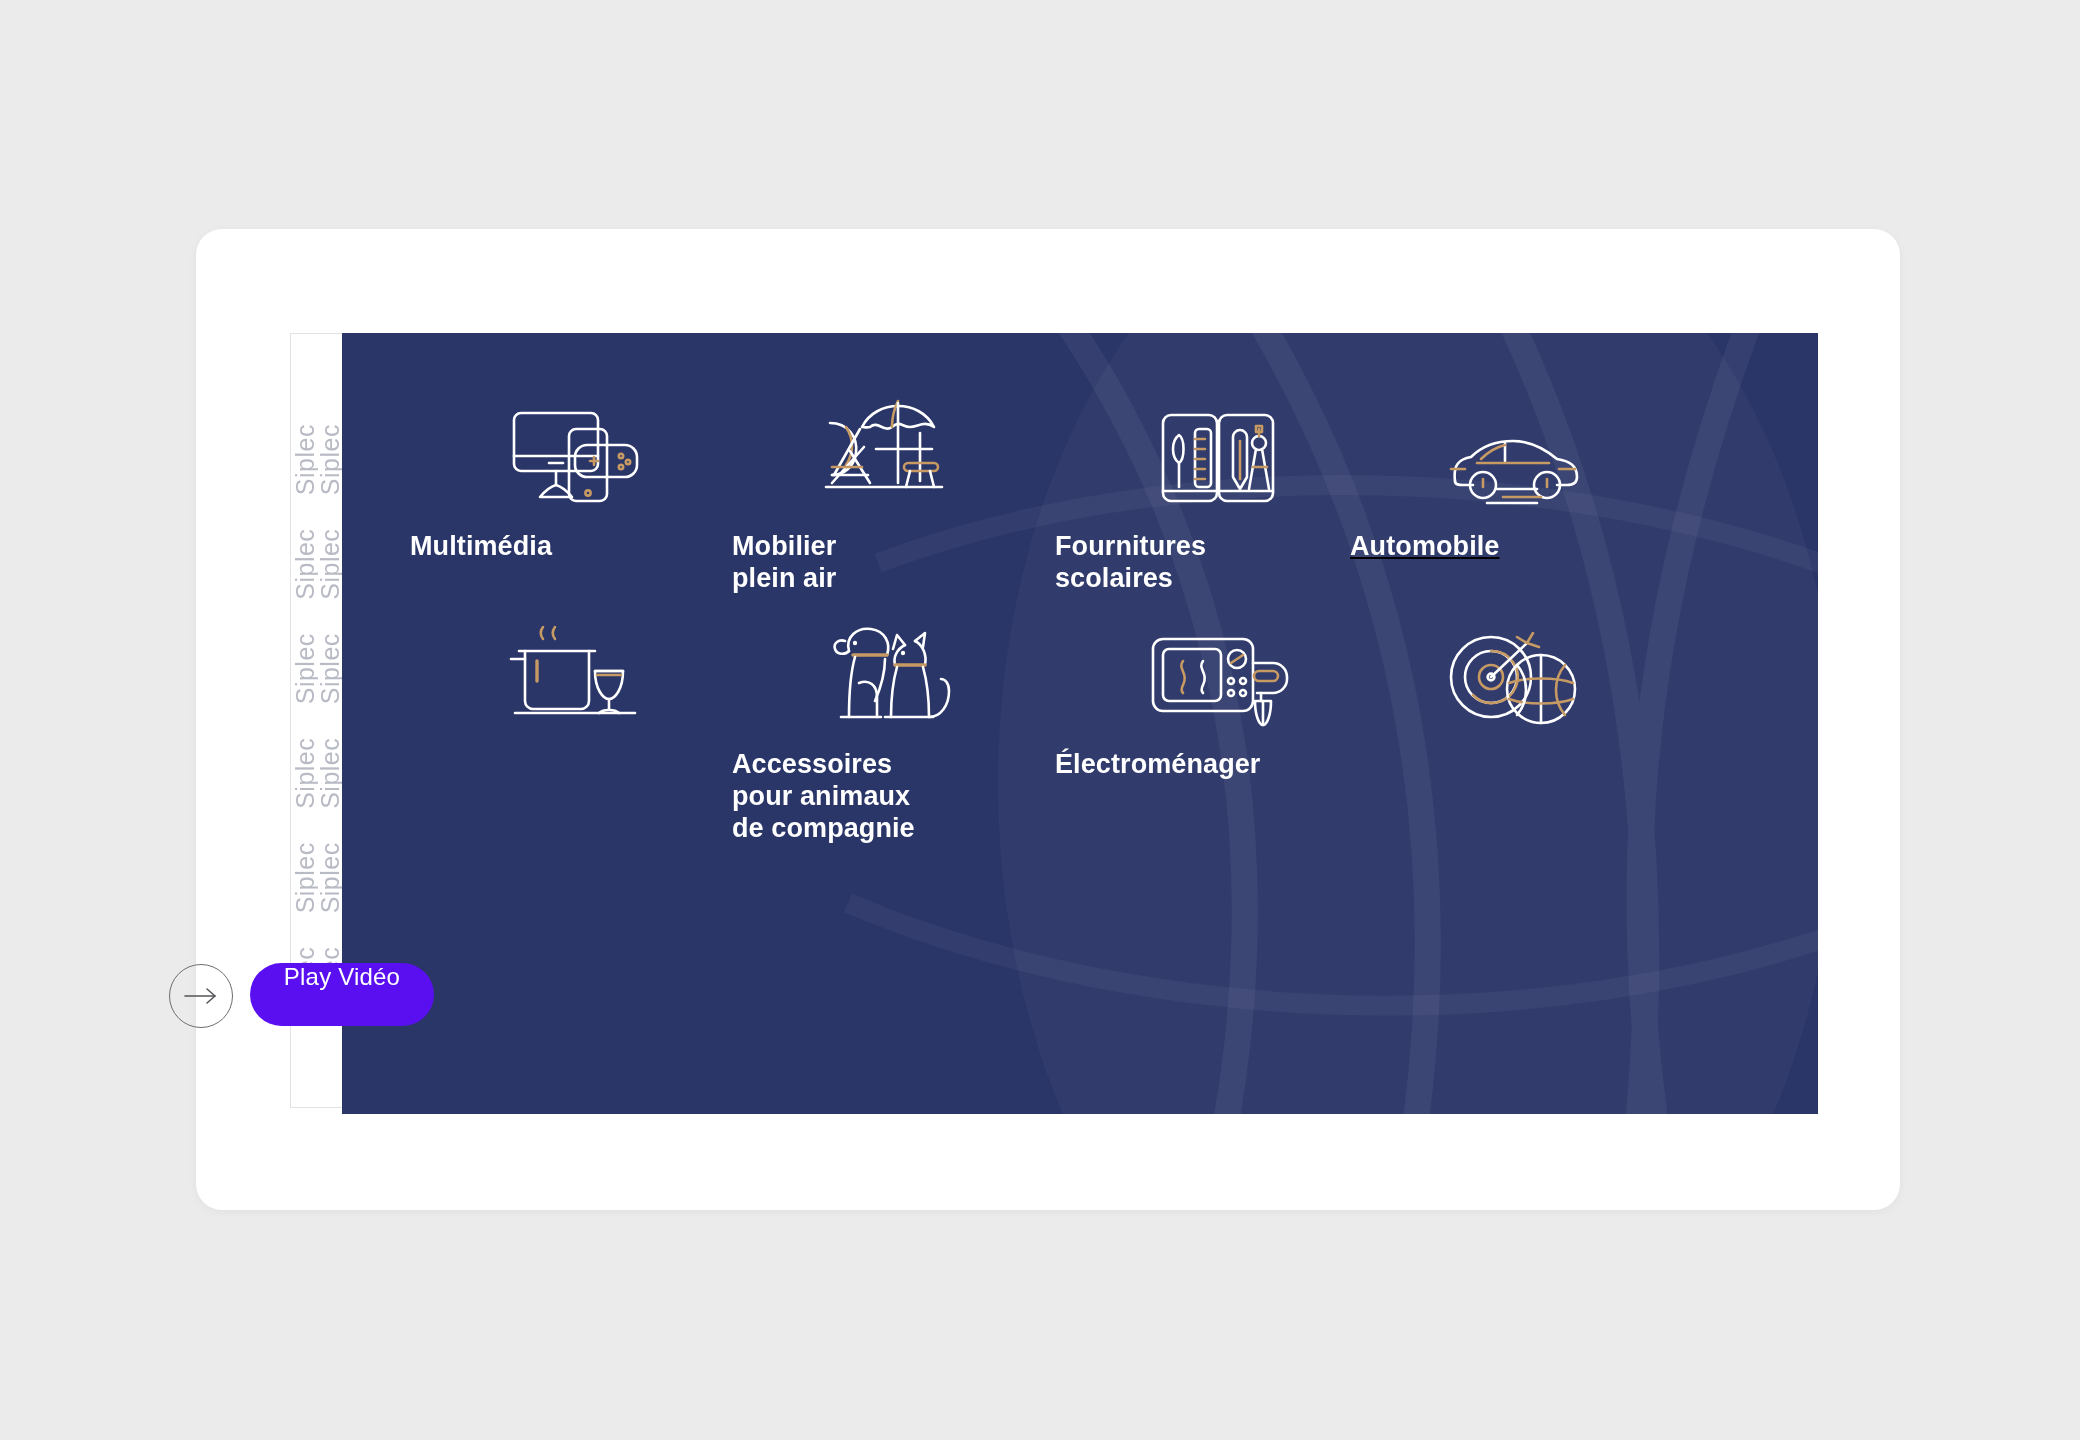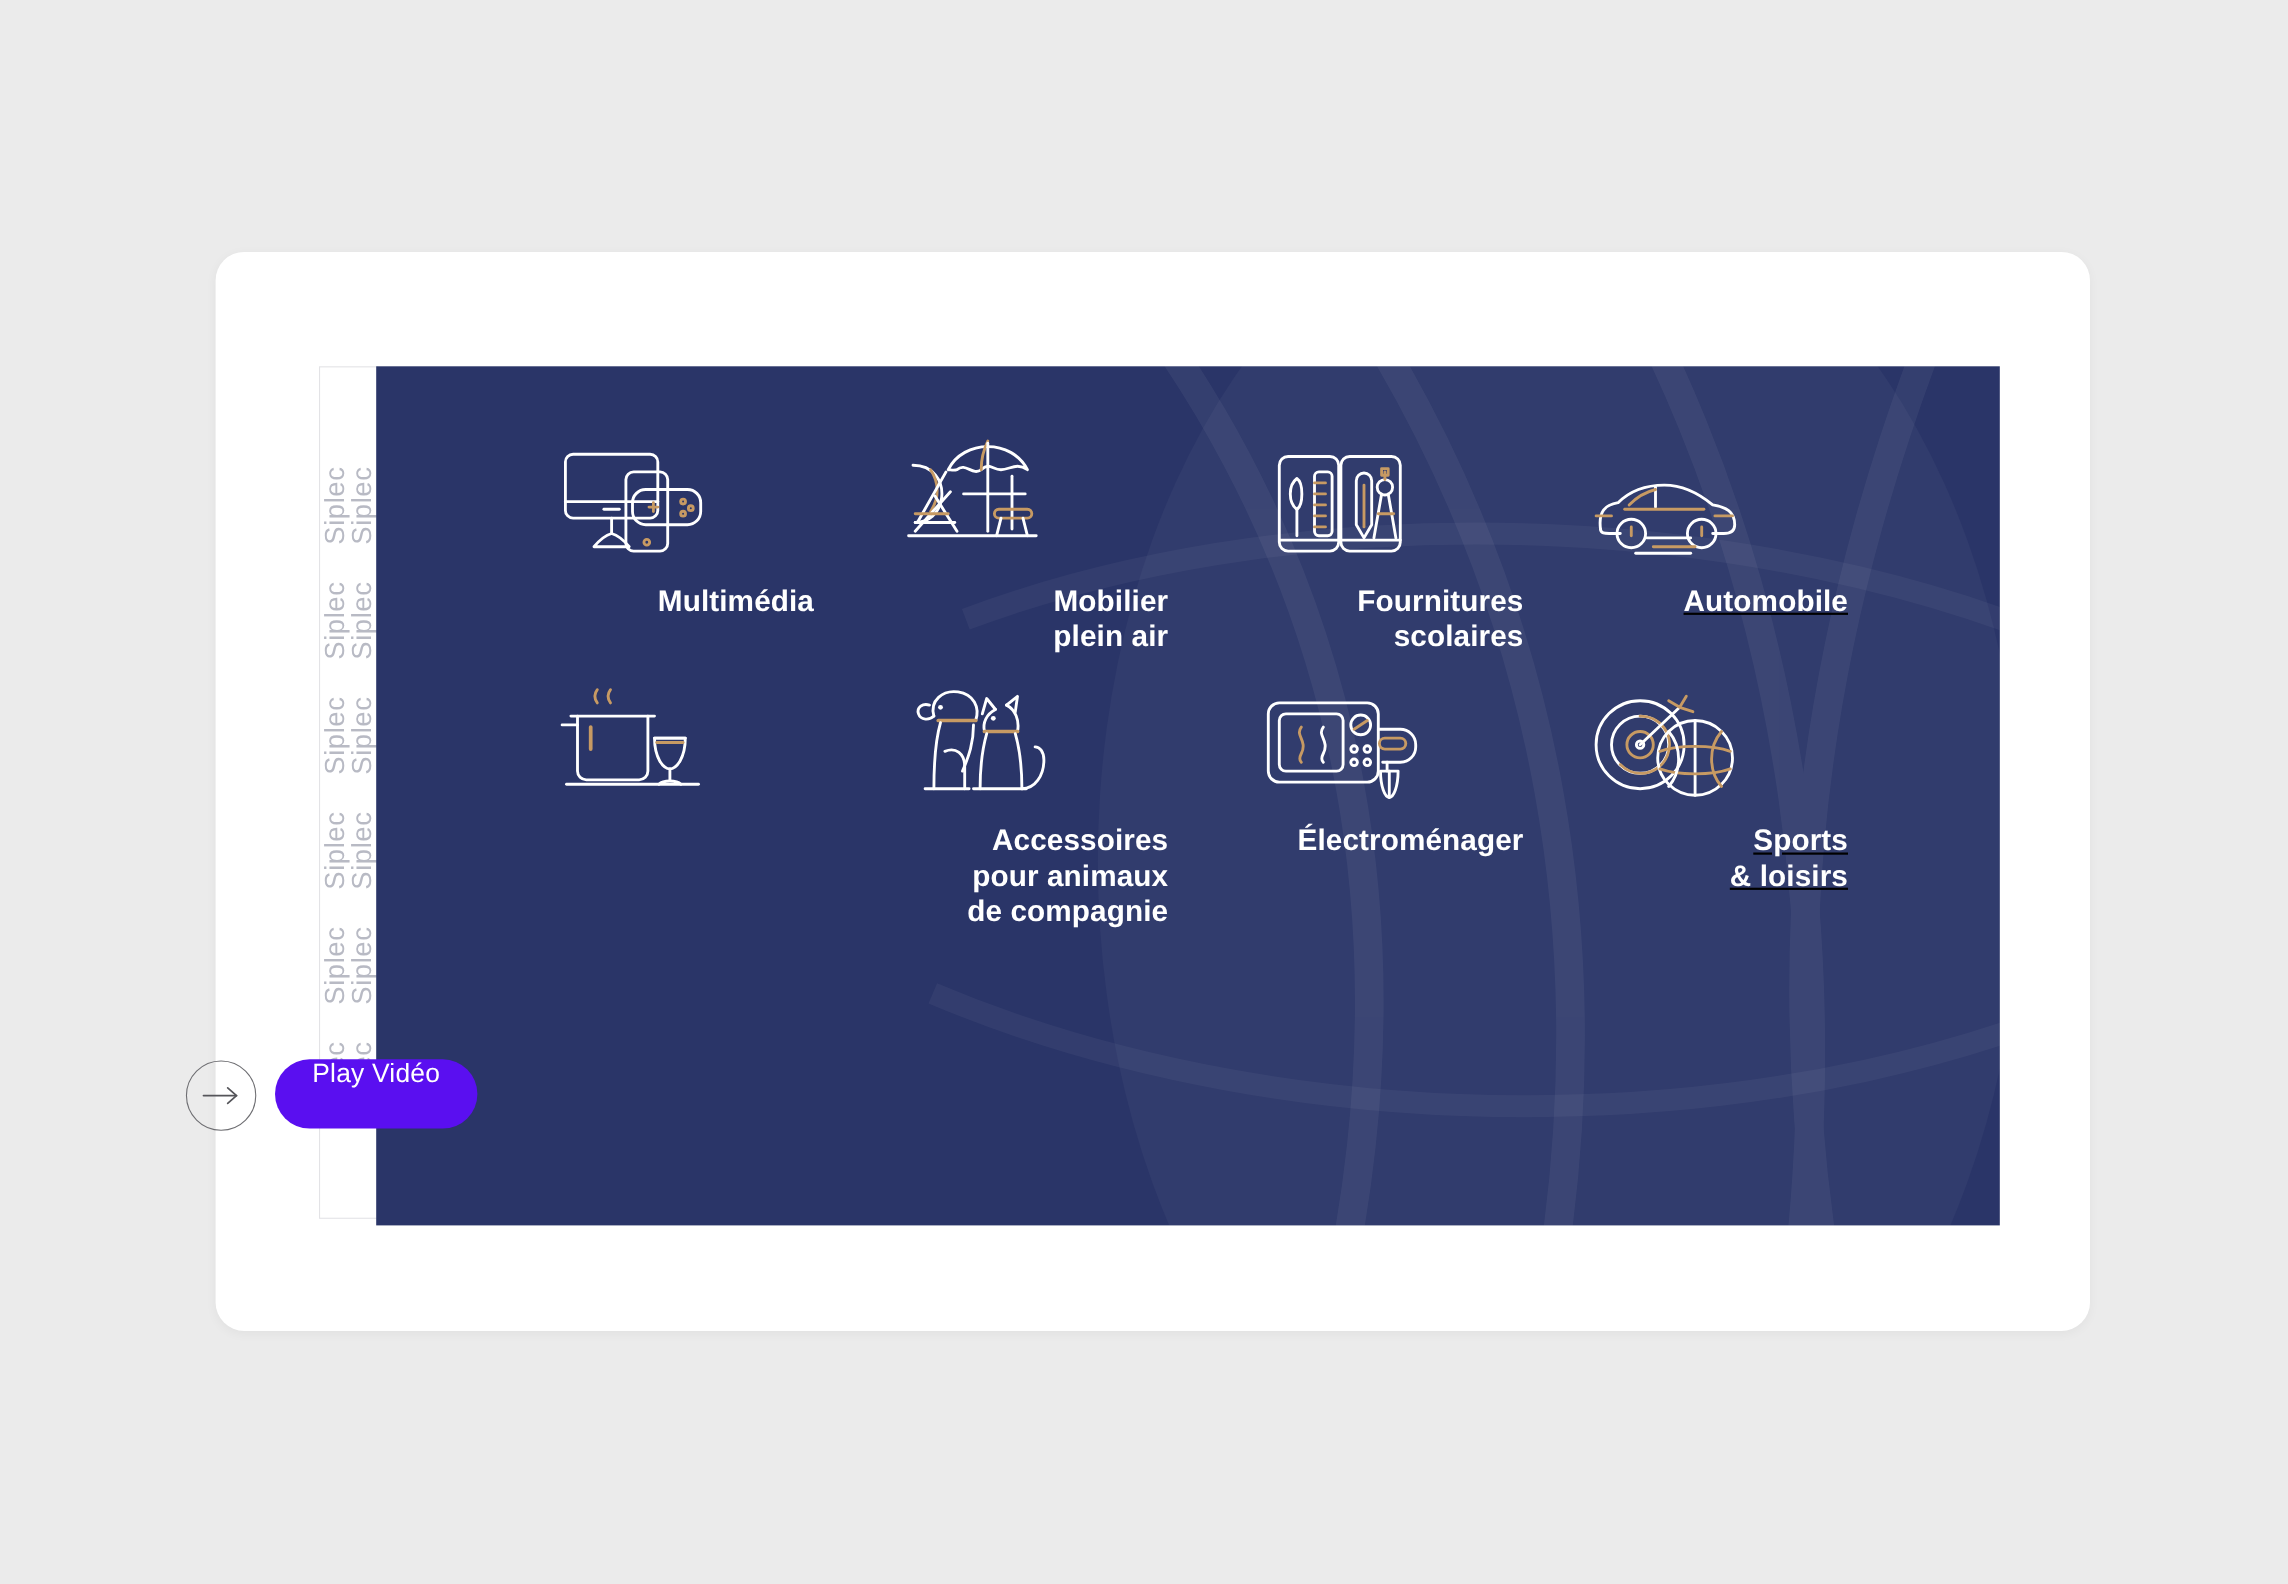--- a/index.html
+++ b/index.html
@@ -96,21 +96,21 @@
   #cat-grid {
     position: absolute;
     left: 0;
     top: 0;
     width: 100%;
     height: 100%;
   }
   .cat {
     position: absolute;
     width: 330px;
-    text-align: right;
+    text-align: left;
   }
   .cat .icon-wrap {
     height: 120px;
     display: flex;
     align-items: flex-end;
     justify-content: center;
   }
   .cat .cat-label {
     margin-top: 18px;
     color: #ffffff;
@@ -369,22 +369,20 @@
             <path d="M44 50 L 80 16" stroke="#ffffff"></path>
             <path d="M80 16 L 70 10 M80 16 L 86 6 M80 16 L 92 20" stroke="#c79a63"></path>
             <circle cx="94" cy="62" r="34"></circle>
             <path d="M94 28 V96"></path>
             <path d="M62 56 C 78 50, 110 50, 126 56" stroke="#c79a63"></path>
             <path d="M62 72 C 78 78, 110 78, 126 72" stroke="#c79a63"></path>
             <path d="M70 38 C 82 52, 82 74, 70 88"></path>
             <path d="M118 38 C 106 52, 106 74, 118 88" stroke="#c79a63"></path>
           </svg>
         </div>
-        <div class="cat-label">Sports
-&amp; loisirs</div>
       </div>
 
     </div>
   </div>
 
   <div id="arrow-btn">
     <svg width="36" height="20" viewBox="0 0 36 20" fill="none" stroke="#55555a" stroke-width="1.6" stroke-linecap="round" stroke-linejoin="round">
       <path d="M2 10 H32"></path>
       <path d="M24 3 L32 10 L24 17"></path>
     </svg>

